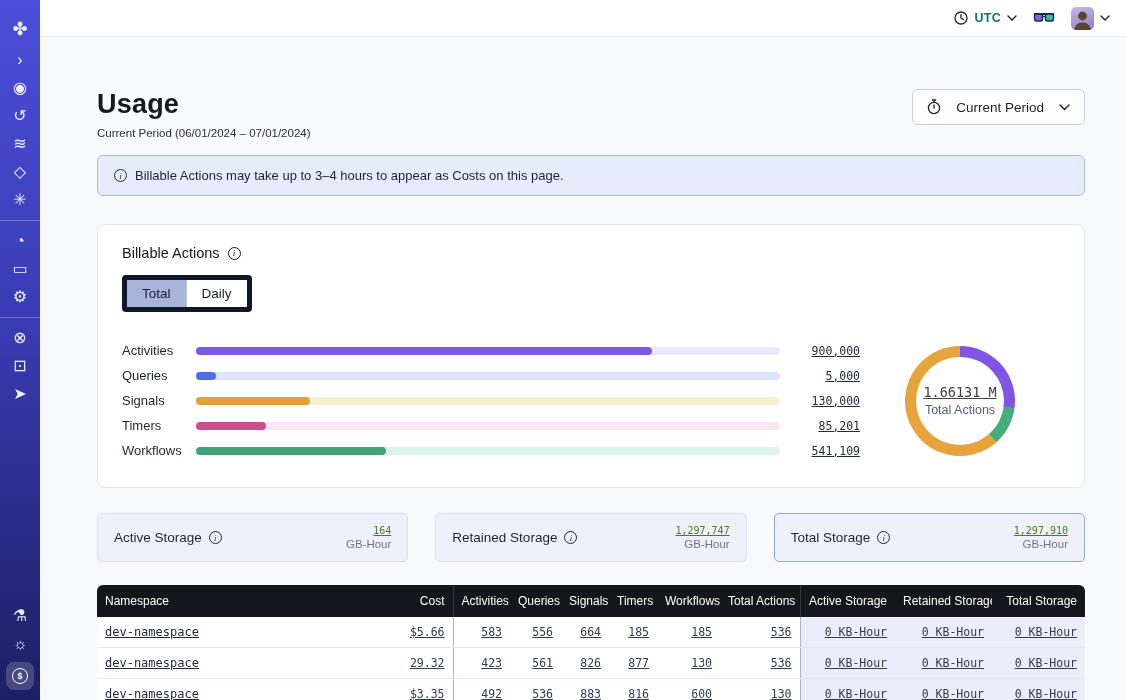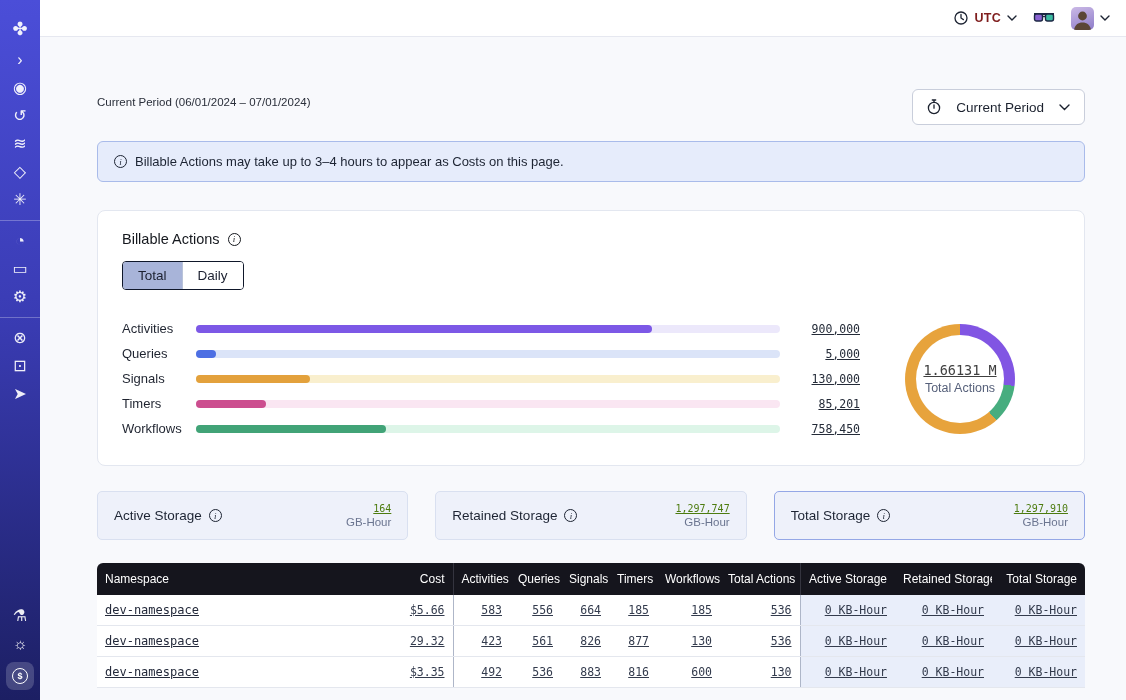--- a/index.html
+++ b/index.html
@@ -20,21 +20,21 @@
   .sb-bottom { margin-top:auto; display:flex; flex-direction:column; align-items:center; padding-bottom:10px; }
   .sb-active { width:28px; height:28px; border-radius:8px; background:rgba(255,255,255,.18);
                display:flex; align-items:center; justify-content:center; margin-top:4px; cursor:pointer; border:none; }
   .coin { width:16px; height:16px; border-radius:50%; border:1.4px solid #fff; color:#fff; font-size:9px;
           display:flex; align-items:center; justify-content:center; font-weight:bold; }
 
   
   .main { flex:1; display:flex; flex-direction:column; min-width:0; }
   .topbar { height:37px; flex:0 0 37px; background:#fff; border-bottom:1px solid #E6E8F0;
             display:flex; align-items:center; justify-content:flex-end; gap:16px; padding-right:16px; }
-  .tz { display:flex; align-items:center; gap:6px; font-size:12.5px; font-weight:700; letter-spacing:.3px; color:#7f1d1d; cursor:pointer; }
+  .tz { display:flex; align-items:center; gap:6px; font-size:12.5px; font-weight:700; letter-spacing:.3px; color:#0f766e; cursor:pointer; }
   .avatar-wrap { display:flex; align-items:center; gap:6px; cursor:pointer; }
   .avatar { width:23px; height:23px; border-radius:5px; background:linear-gradient(160deg,#CBB9E6 0%,#8d7cc9 100%);
             display:flex; align-items:flex-end; justify-content:center; overflow:hidden; }
 
   .content { flex:1; background:#F8F9FC; padding:0 41px 0 57px; overflow:hidden; }
 
   .page-head { margin-top:52px; display:flex; justify-content:space-between; align-items:flex-start; }
   .page-title { font-size:27px; font-weight:700; color:#15181E; letter-spacing:.2px; }
   .page-sub { margin-top:7px; font-size:11.5px; color:#2A2F3A; }
   .period-btn { display:flex; align-items:center; gap:15px; background:#fff; border:1px solid #C9CEDB; border-radius:6px;
@@ -43,21 +43,21 @@
   .banner { margin-top:16px; background:#E6ECFB; border:1px solid #A9BBEA; border-radius:6px;
             padding:12px 16px; display:flex; align-items:center; gap:8px; font-size:13px; color:#1D2433; }
 
   .info-dot { display:inline-flex; width:13px; height:13px; border:1px solid currentColor; border-radius:50%;
               font-size:9px; align-items:center; justify-content:center; font-family:"Liberation Serif",serif;
               font-style:italic; flex:0 0 auto; }
 
   
   .card { margin-top:28px; background:#fff; border:1px solid #E3E7F0; border-radius:8px; padding:20px 24px 24px; }
   .card-title-row { display:flex; align-items:center; gap:8px; font-size:14.5px; color:#15181E; }
-  .tabs { margin-top:14px; display:inline-flex; border:1px solid #0f172a; border-radius:4px; overflow:hidden; background:#fff; }
+  .tabs { margin-top:14px; display:inline-flex; border:5px solid #0f172a; border-radius:4px; overflow:hidden; background:#fff; }
   .tab { padding:6px 15px; font-size:13.5px; color:#1B2030; background:#fff; border:none; cursor:pointer; }
   .tab + .tab { border-left:1px solid #B9C3D9; }
   .tab.active { background:#A8B4D9; }
 
   .chart-flex { display:flex; margin-top:26px; align-items:center; }
   .bars { flex:1; min-width:0; }
   .bar-row { display:flex; align-items:center; height:25px; }
   .bar-label { width:74px; flex:0 0 74px; font-size:13px; color:#1F2430; }
   .bar-track { flex:1; height:8px; border-radius:4px; position:relative; }
   .bar-fill { position:absolute; left:0; top:0; height:8px; border-radius:4px; }
@@ -168,20 +168,21 @@
               <path d="M1 1l4 4 4-4" fill="none" stroke="#1D2433" stroke-width="1.4" stroke-linecap="round"></path>
             </svg>
         </span>
       </div>
     </header>
 
     <div class="content">
 
       <div class="page-head">
         <div>
+          <h1 class="page-title">Usage</h1>
           <div class="page-sub">Current Period (06/01/2024 – 07/01/2024)</div>
         </div>
         <button class="period-btn">
           <span>
             <svg width="14" height="16" viewBox="0 0 14 16">
                 <circle cx="7" cy="9" r="5.6" fill="none" stroke="#1B212E" stroke-width="1.3"></circle>
                 <path d="M7 6v3.2" stroke="#1B212E" stroke-width="1.3" stroke-linecap="round"></path>
                 <path d="M5.3 1h3.4M7 1v2" stroke="#1B212E" stroke-width="1.3" stroke-linecap="round"></path>
               </svg>
           </span>
@@ -236,21 +237,21 @@
                 <div class="bar-track" style="background: rgb(250, 230, 242);">
                   <div class="bar-fill" style="width: 12%; background: rgb(204, 78, 143);"></div>
                 </div>
                 <span class="bar-val mono">85,201</span>
               </div>
               <div class="bar-row">
                 <span class="bar-label">Workflows</span>
                 <div class="bar-track" style="background: rgb(221, 245, 232);">
                   <div class="bar-fill" style="width: 32.5%; background: rgb(65, 163, 119);"></div>
                 </div>
-                <span class="bar-val mono">758,450</span>
+                <span class="bar-val mono">541,109</span>
               </div>
             </div>
           <div class="donut-zone">
             <div class="donut" id="ba-donut" style="background: conic-gradient(rgb(129, 85, 227) 0%, rgb(129, 85, 227) 27%, rgb(71, 173, 127) 27%, rgb(71, 173, 127) 38.5%, rgb(231, 163, 60) 38.5%, rgb(231, 163, 60) 100%);">
               <div class="donut-hole">
                 <span class="donut-total mono">1.66131 M</span>
                 <span class="donut-sub">Total Actions</span>
               </div>
             </div>
           </div>

